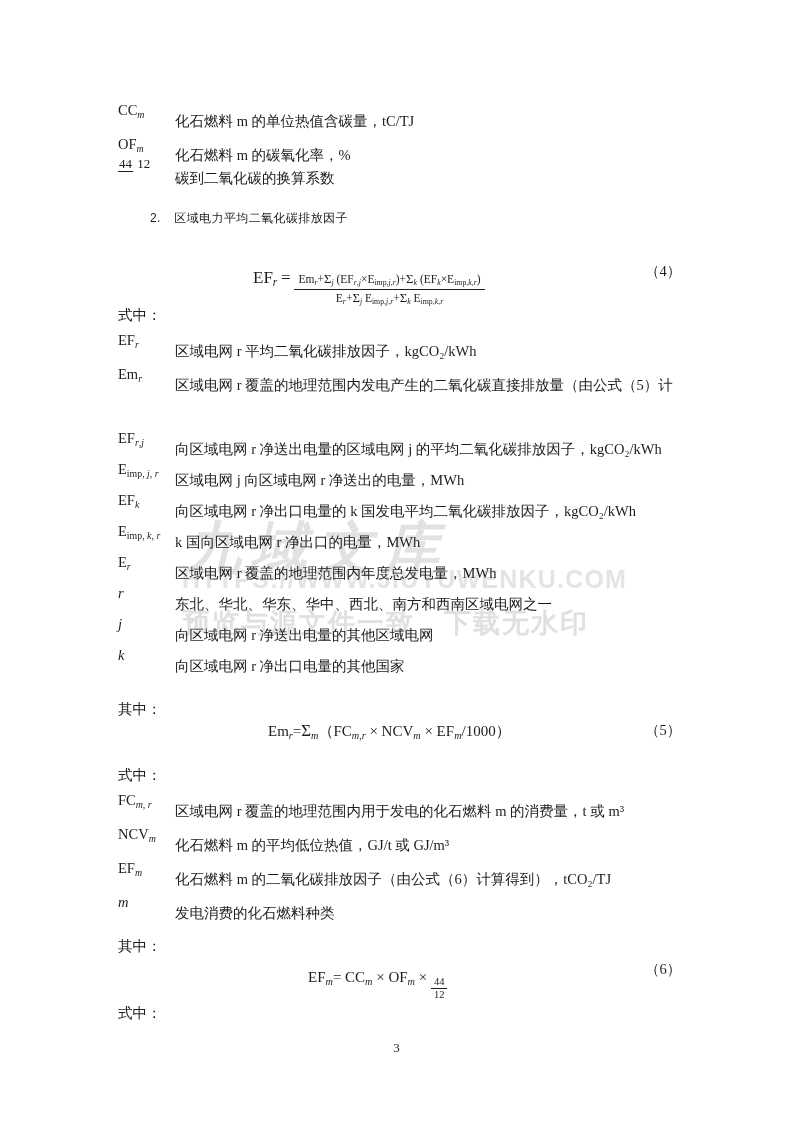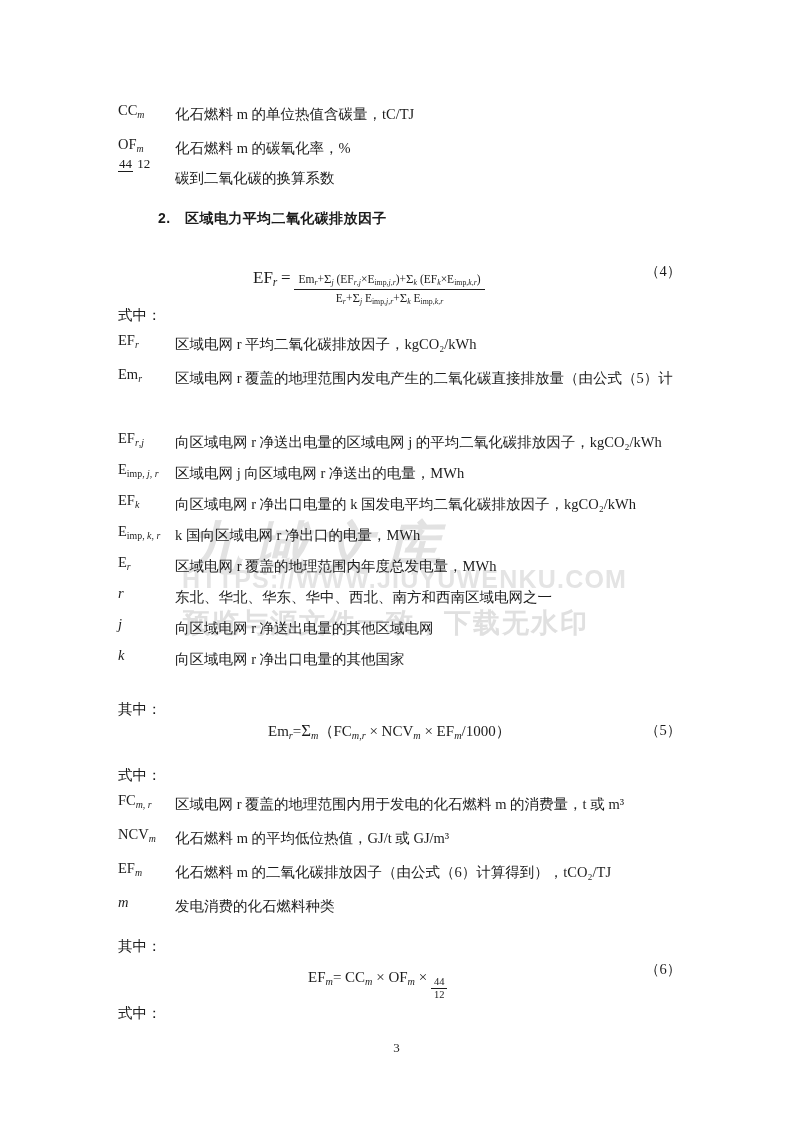--- a/index.html
+++ b/index.html
@@ -77,21 +77,21 @@
   .defrow .term {
     position: absolute;
     left: 0;
     top: 0;
     width: 60px;
     white-space: nowrap;
   }
   .defrow .desc {
     position: absolute;
     left: 57px;
-    top: 4px;
+    top: 11px;
     width: 545px;
     white-space: normal;
   }
   .defrow .desc .cont {
     display: block;
     margin-left: 28px;
     margin-top: 3px;
   }
 
   i.v { font-style: italic; font-family: "Liberation Serif", serif; }
@@ -99,25 +99,24 @@
 
   .plain {
     position: absolute;
     font-size: 14.5px;
     white-space: nowrap;
     margin-top: 8px;
   }
   .heading {
     position: absolute;
     font-family: "Liberation Sans", "DejaVu Sans", sans-serif;
-    font-weight: bold;
-    font-size: 14px;
+    font-weight: normal;
+    font-size: 12px;
     letter-spacing: 0.4px;
     white-space: nowrap;
-    margin-left: 8px;
   }
   .eqnum {
     position: absolute;
     font-size: 14.5px;
     white-space: nowrap;
   }
   .formula {
     position: absolute;
     font-size: 15px;
     white-space: nowrap;

